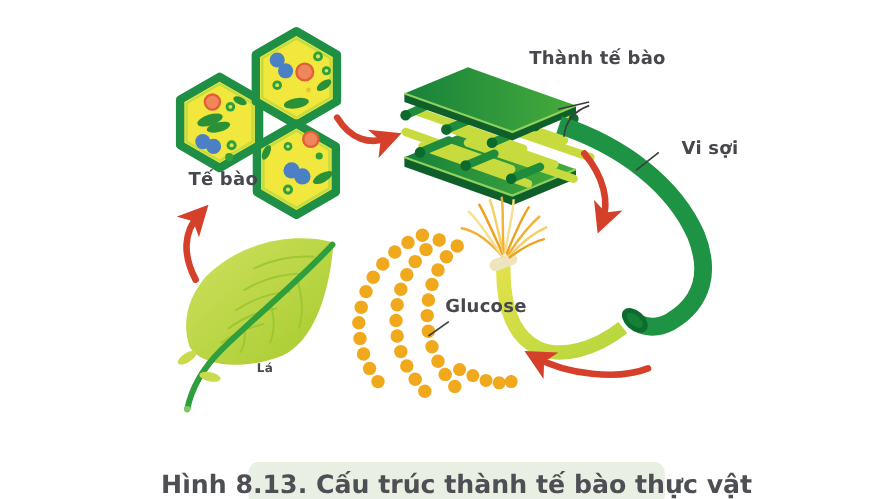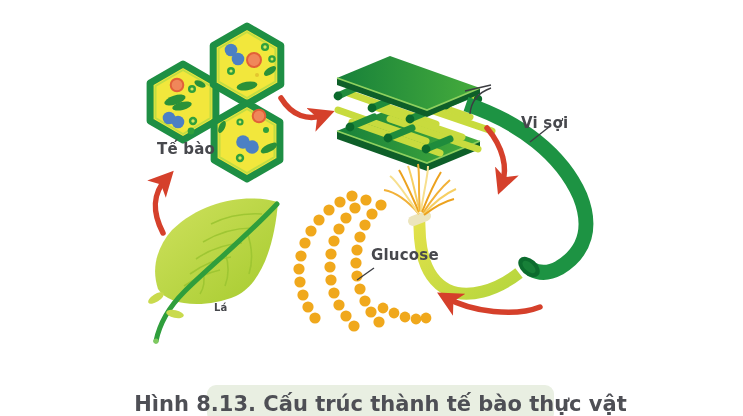--- a/index.html
+++ b/index.html
@@ -240,18 +240,19 @@
 
     <g stroke="#3c3d42" stroke-width="1.4" fill="none">
       <path d="M491,85 L465,91"></path>
       <path d="M491,88 C477,93 471,102 470,114"></path>
       <path d="M549,127 L530,142"></path>
       <path d="M374,268 L357,280"></path>
     </g>
   </svg>
 
   <div class="lbl" style="left:157px;top:142px">Tế bào</div>
-  <div class="lbl" style="left:521px;top:116px">Vi sợi</div>
+  <div class="lbl" style="left:441px;top:41px">Thành tế bào</div>
+  <div class="lbl" style="left:568px;top:116px">Vi sợi</div>
   <div class="lbl" style="left:371px;top:248px">Glucose</div>
   <div class="lbl lbl-la" style="left:214px;top:303px">Lá</div>
 
   <div class="caption">Hình 8.13. Cấu trúc thành tế bào thực vật</div>
 </div>
 
 </body></html>

